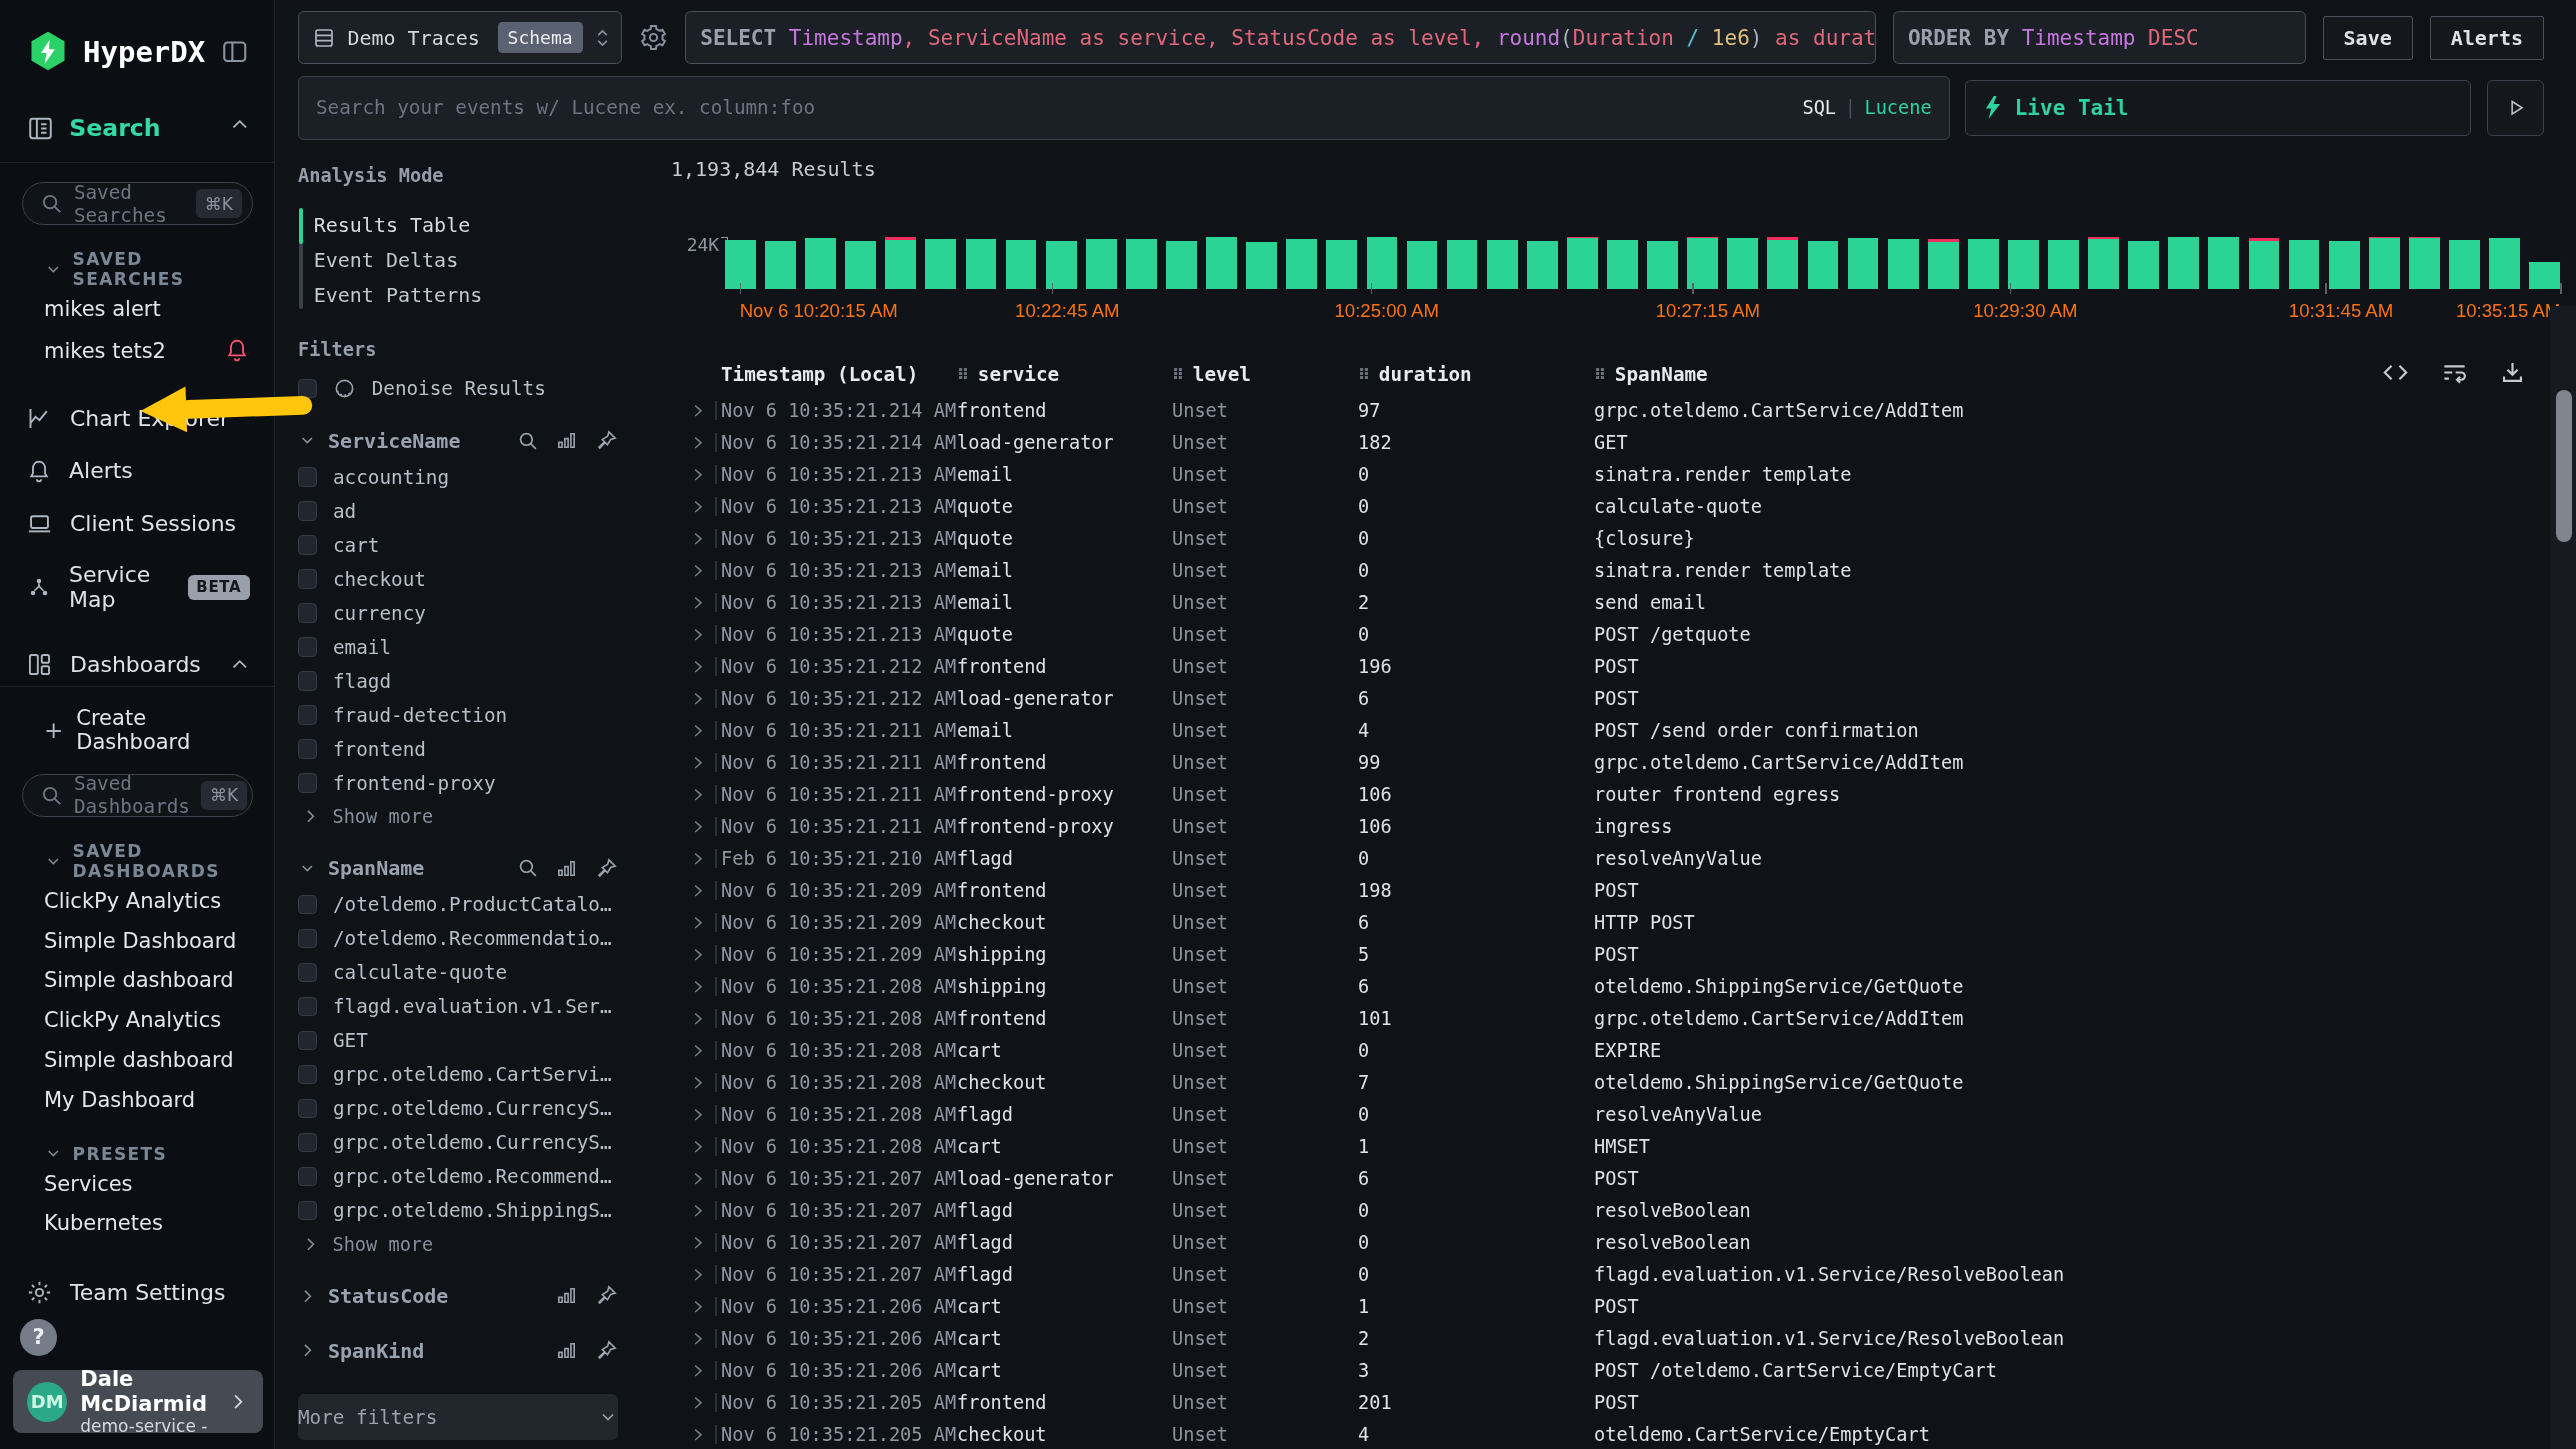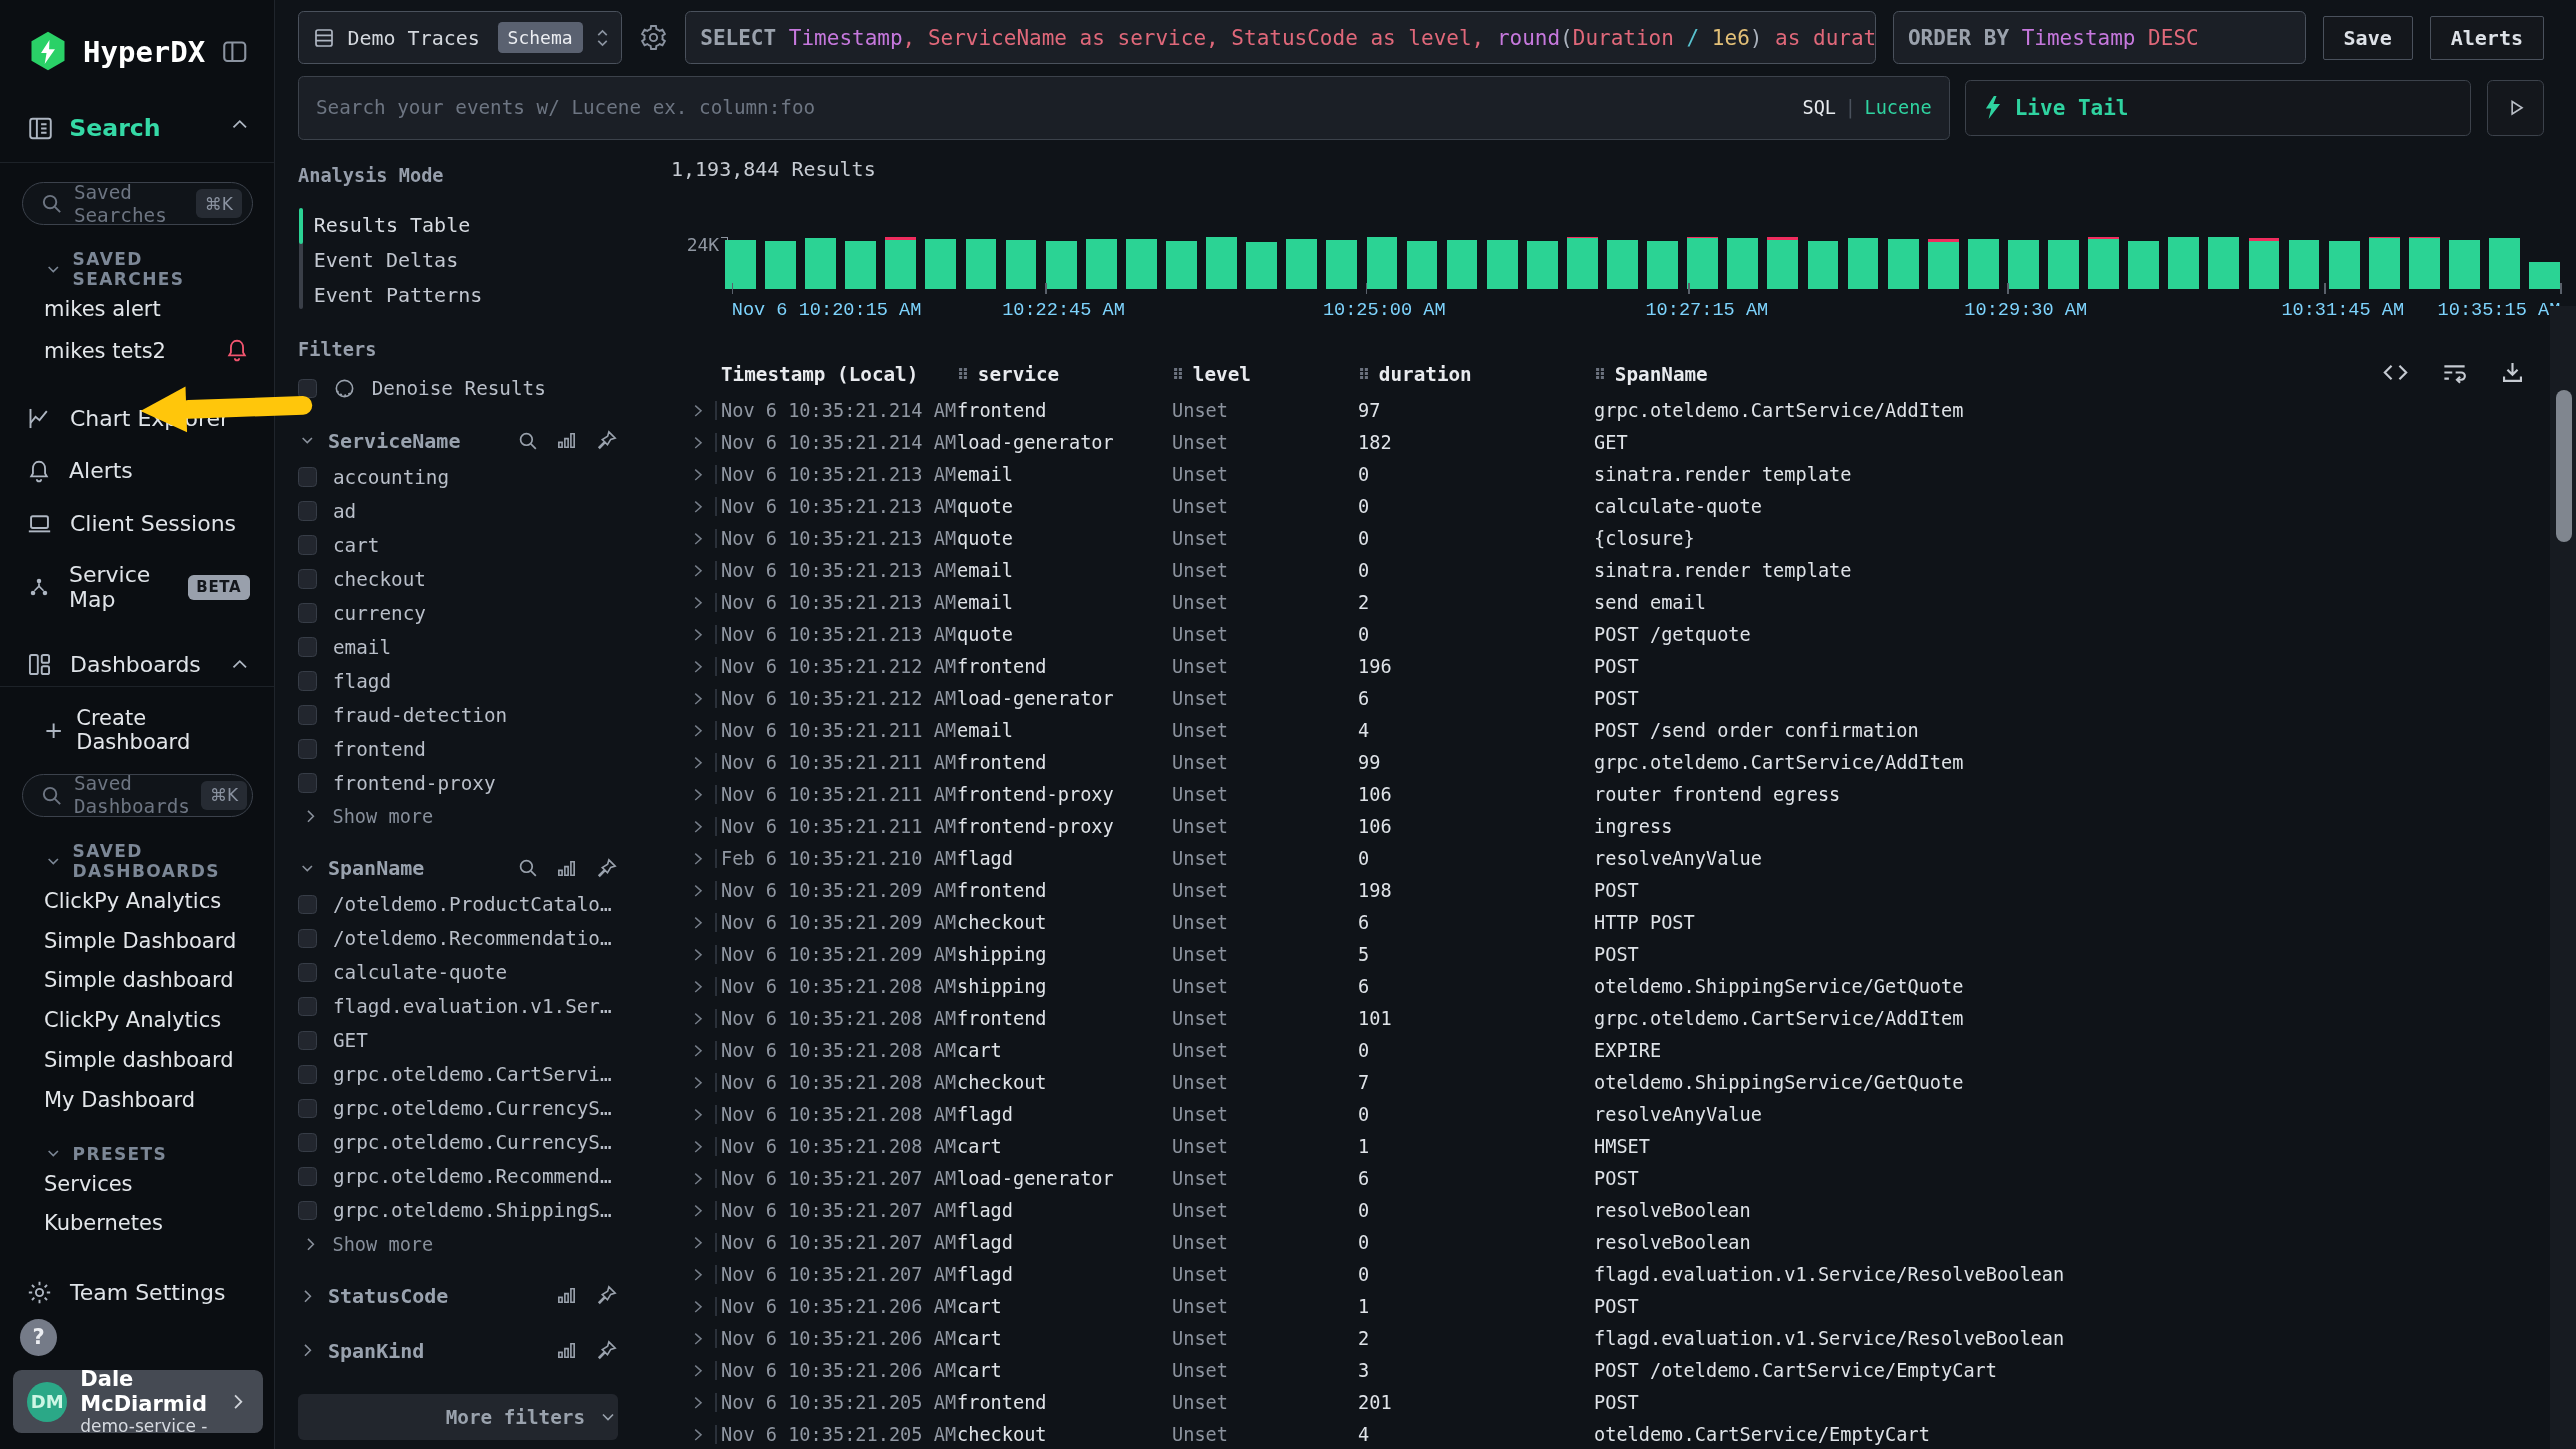--- a/index.html
+++ b/index.html
@@ -65,32 +65,32 @@
   .modes .indicator{position:absolute;left:1.4px;top:0;width:3.6px;height:36px;background:#2bd394;border-radius:2.1px}
   .mode{height:35px;display:flex;align-items:center;font-size:20px;color:#c2c7d0}
   .filters-title{margin-top:26px}
   .citem{display:flex;align-items:center;gap:15.7px;height:34px;color:#b9bfc9;font-size:19.3px;white-space:nowrap;overflow:hidden}
   .cb{width:19.3px;height:19.3px;border-radius:4.3px;background:#22262e;border:0.7px solid #373d47;flex:none}
   .denoise{margin-top:11.4px}
   .ghead{display:flex;align-items:center;gap:11.4px;height:39px;margin-top:15.7px}
   .gname{font-weight:bold;color:#99a2ae;font-size:20px;white-space:nowrap}
   .gicons{margin-left:auto;display:flex;gap:17px;align-items:center}
   .showmore{display:flex;gap:13px;height:33px;align-items:center;color:#878f9b;font-size:18.6px;padding-left:2.9px}
-  .more-filters{margin-top:24px;height:46px;background:#22262d;border-radius:5.7px;display:flex;align-items:center;justify-content:flex-end;gap:13px;color:#9aa2ad;font-weight:bold;font-size:19.3px}
+  .more-filters{margin-top:24px;height:46px;background:#22262d;border-radius:5.7px;display:flex;align-items:center;justify-content:space-between;gap:13px;color:#9aa2ad;font-weight:normal;font-size:19.3px}
 
   
   .results{flex:1;min-width:0;display:flex;flex-direction:column;padding:7.2px 0 0 29px;position:relative}
   .res-count{font-family:"DejaVu Sans Mono",monospace;font-size:20px;color:#c6cbd2}
   .chart{position:relative;height:142px;margin-top:13px;flex:none}
   .ylab{position:absolute;left:15.7px;top:40px;color:#8f96a1;font-family:"DejaVu Sans Mono",monospace;font-size:18px;display:flex;align-items:flex-start;gap:1.4px}
   .ybracket{width:7.2px;height:11.4px;border-top:1.4px solid #8f96a1;border-right:1.4px solid #8f96a1;margin-top:2.9px}
   .bars{position:absolute;left:54px;right:15.7px;top:43px;bottom:47px;display:flex;align-items:flex-end;gap:9.3px;overflow:hidden}
   .bar{flex:1;min-width:20px;background:#2bd394;position:relative}
   .bar.red::after{content:"";position:absolute;top:-2.9px;left:0;right:0;height:2.9px;background:#ef2d5e}
-  .xaxis{position:absolute;left:46px;right:15.7px;bottom:11.4px;height:33px;color:#7dd3fc;font-family:Liberation Mono, monospace;font-size:18.6px}
+  .xaxis{position:absolute;left:54px;right:15.7px;bottom:11.4px;height:33px;color:#f97316;font-family:Liberation Sans, sans-serif;font-size:18.6px}
   .xlab{position:absolute;top:8.6px;white-space:nowrap}
   .xtick{position:absolute;top:-8.6px;width:1.4px;height:11.4px;background:#5a616b}
 
   .tablewrap{flex:1;min-height:0;margin-top:18.6px;position:relative;overflow:hidden}
   .tgrid{display:grid;grid-template-columns:50px 236px 215px 186px 236px 1fr;align-items:center}
   .thead{height:40px;font-family:"DejaVu Sans Mono",monospace;font-weight:bold;font-size:19.3px;color:#e8eaee}
   .thcell{display:flex;align-items:center;gap:8.6px;white-space:nowrap;overflow:hidden}
   .dots{color:#6b727e;font-size:15.7px;font-family:"DejaVu Sans",sans-serif}
   .toolbar{position:absolute;top:4.3px;right:50px;display:flex;gap:31.5px;align-items:center;z-index:4}
   .trow{height:32px;font-family:"DejaVu Sans Mono",monospace;font-size:18.6px}

